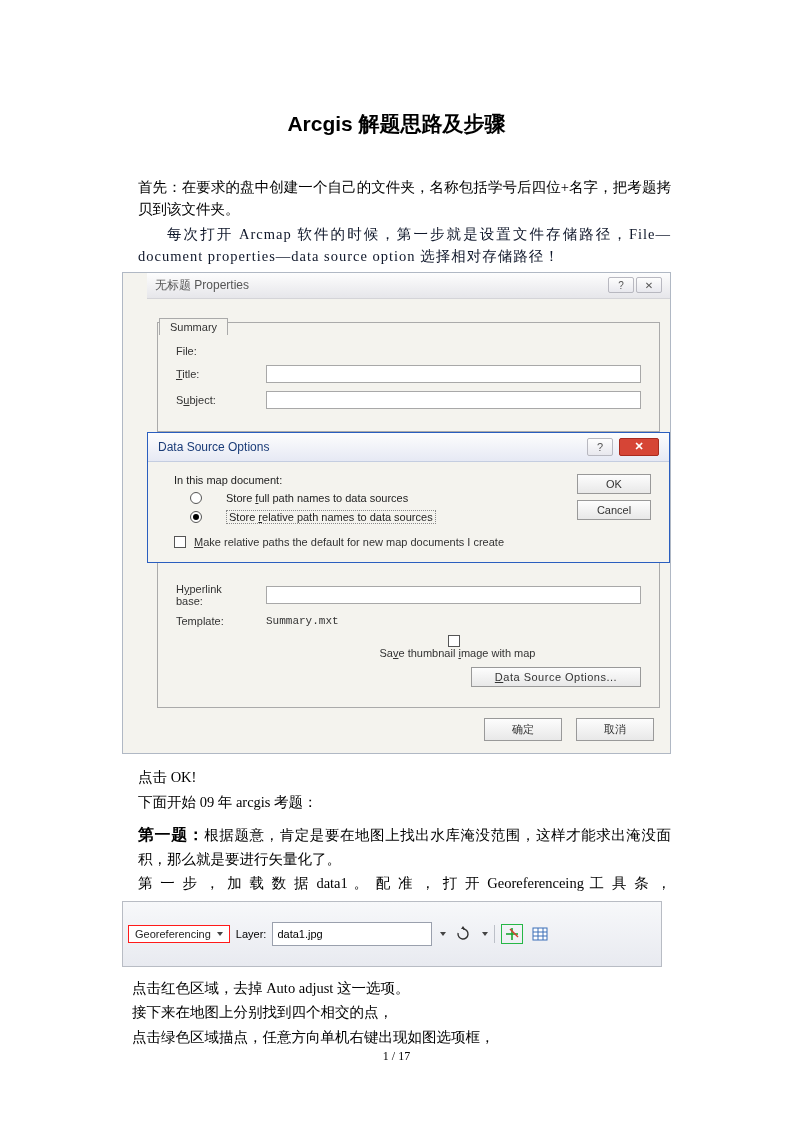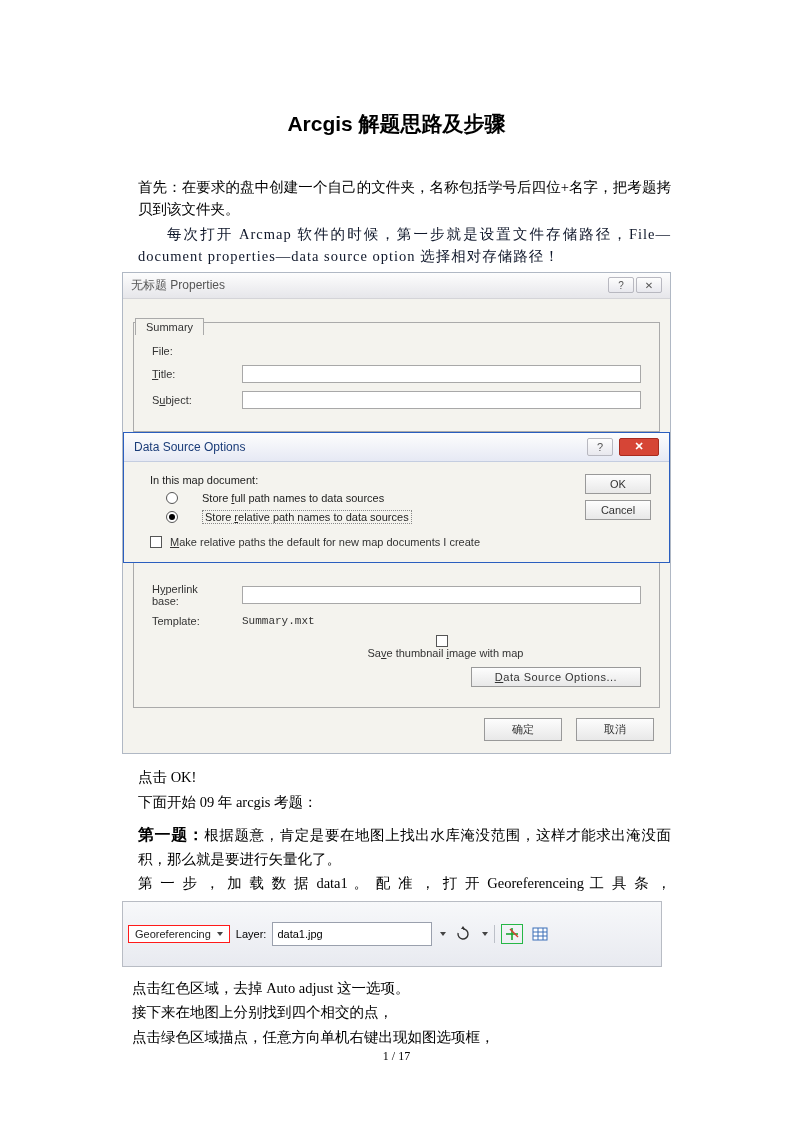--- a/index.html
+++ b/index.html
@@ -35,20 +35,21 @@
   .bigbold { font-weight: bold; font-size: 16px; }
 
   
   .dlg1 {
     border: 1px solid #b0b8c4;
     background: #f4f3ee;
     margin-top: 4px;
     font-family: Tahoma, "Microsoft Sans Serif", sans-serif;
     font-size: 11px;
     color: #333;
+    padding-left: 24px;
   }
   .dlg1-title {
     background: linear-gradient(#fdfdfd,#e6e6ea);
     border-bottom: 1px solid #d4d4d8;
     padding: 4px 8px;
     display: flex;
     align-items: center;
     justify-content: space-between;
     font-size: 12px;
     color: #555;
@@ -142,21 +143,21 @@
   }
   .dlg2-help {
     width: 26px; height: 18px;
     border:1px solid #b8b8c0;
     background: linear-gradient(#fdfdfd,#e8e8ee);
     display:flex;align-items:center;justify-content:center;
     font-size:11px;color:#555;border-radius:2px;
   }
   .dlg2-body { padding: 12px 18px 14px 26px; position:relative; }
   .dlg2-btns { position:absolute; right:18px; top:12px; display:flex; flex-direction:column; gap:6px; }
-  .dlg2-btns .btn-std { width: 66px; margin-left: 34px; }
+  .dlg2-btns .btn-std { width: 74px; margin-left: 34px; }
   .radio-row { display:flex; align-items:center; gap:24px; margin: 6px 0 6px 16px; font-size:11px; color:#222; }
   .radio {
     width:12px;height:12px;border:1px solid #555;border-radius:50%;background:#fff;display:inline-flex;align-items:center;justify-content:center;
   }
   .radio.sel::after{content:"";width:6px;height:6px;background:#000;border-radius:50%;}
   .dotfocus { border:1px dotted #888; padding:0 2px; display:inline-block; }
   .chk-row { display:flex; align-items:center; gap:8px; margin-top:12px; font-size:11px; }
   .chk { width:12px;height:12px;border:1px solid #555;background:#fff; }
   .group-label { font-size:11px; color:#222; }
 

